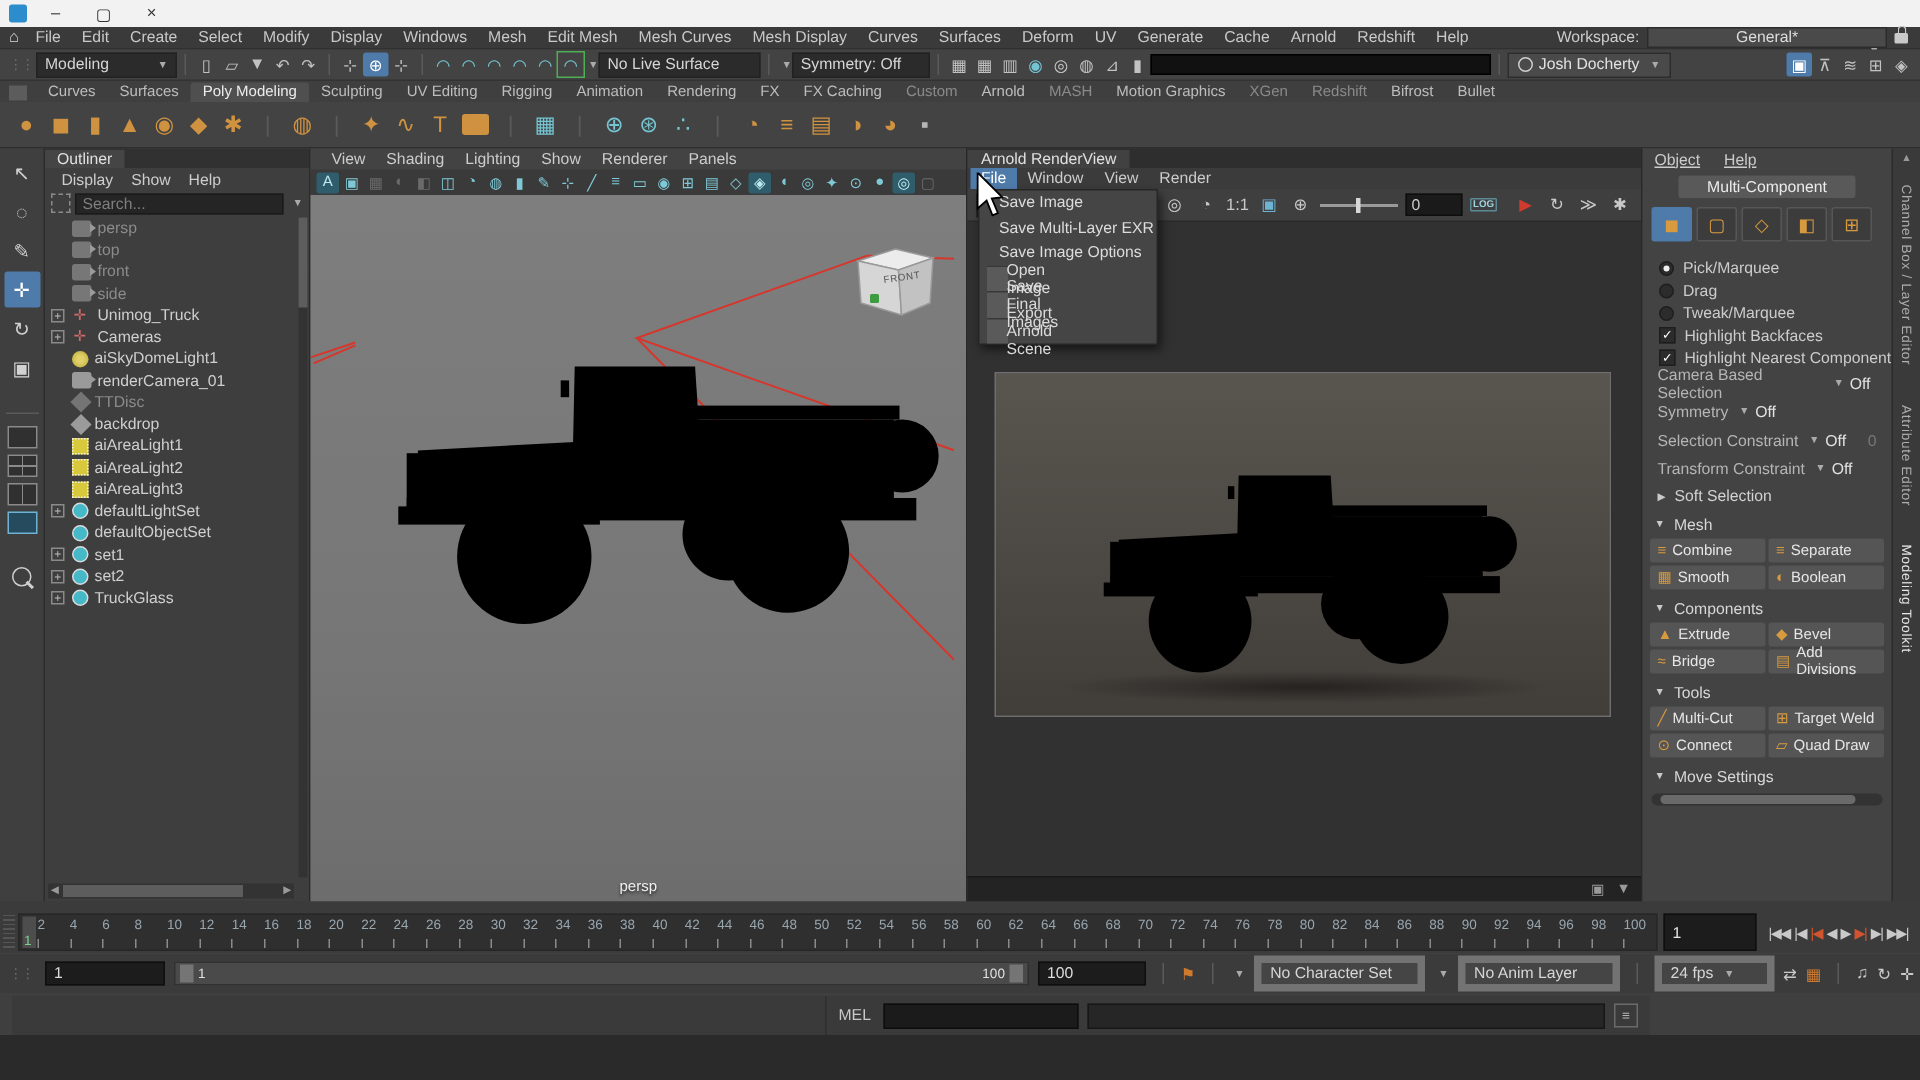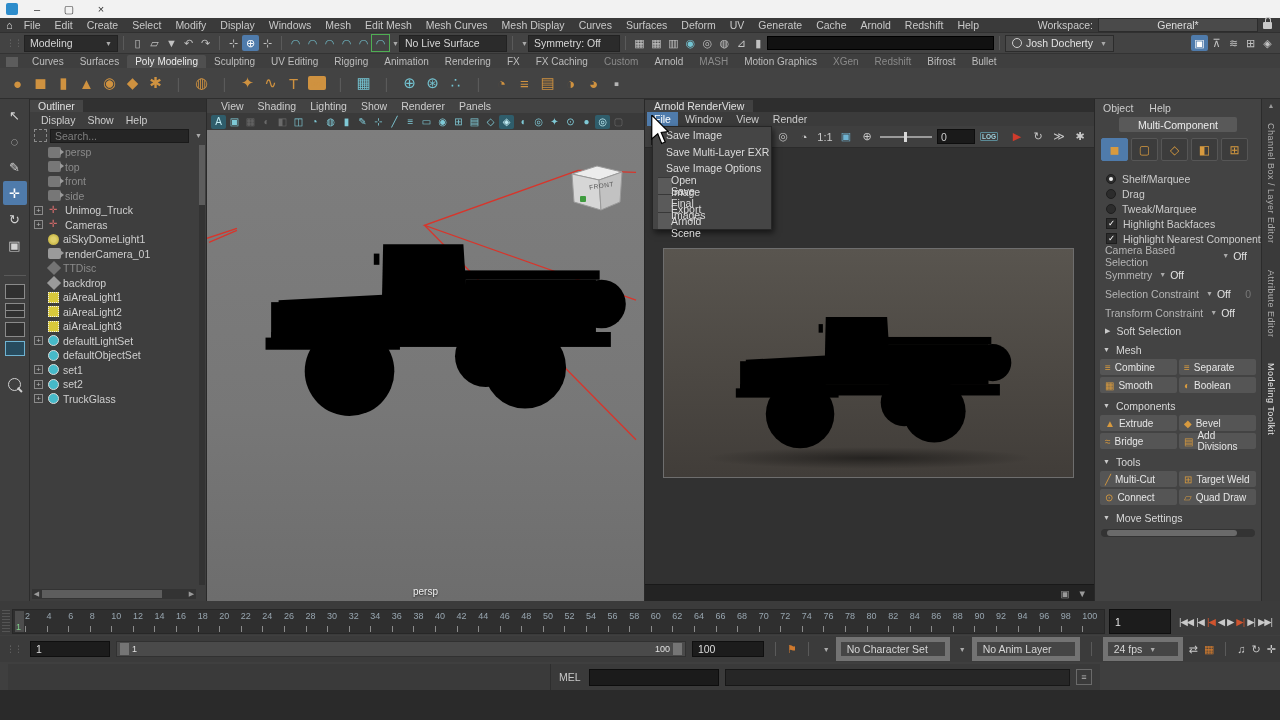--- a/index.html
+++ b/index.html
@@ -165,21 +165,21 @@
              display:flex;align-items:center;padding:0 7px;font-size:9.5px;color:#b2bac0;}
   .rv-status .right{margin-left:auto;display:flex;gap:8px;color:#9a9a9a;}
   .rv-filemenu{position:absolute;left:7px;top:27px;width:118px;background:#454545;border:1px solid #262626;
                box-shadow:2px 3px 6px rgba(0,0,0,.55);z-index:5;}
   .rv-mi{height:16.5px;display:flex;align-items:center;padding-left:13px;color:#dcdcdc;}
   .rv-mi.sep{border-top:1px solid #383838;}
   .cursor{position:absolute;left:4px;top:16px;z-index:9;}
 
   
   .toolkit{left:1095px;top:0;width:167px;height:502px;background:#434343;border-right:1px solid #2b2b2b;box-sizing:border-box;}
-  .tk-menus{height:15px;display:flex;align-items:flex-end;}
+  .tk-menus{height:15px;display:flex;align-items:center;text-decoration:underline;}
   .tk-menus span{padding:0 8px;}
   .tk-multi{margin:3px auto 4px auto;width:118px;height:15px;background:#595959;border-radius:2px;
             color:#ececec;display:flex;align-items:center;justify-content:center;}
   .tk-modes{display:flex;gap:3px;padding:2px 6px 10px 6px;}
   .tk-mode{width:27px;height:23px;background:#3c3c3c;border:1px solid #565656;display:flex;align-items:center;
            justify-content:center;color:#d79a3f;font-size:12px;box-sizing:border-box;border-radius:2px;}
   .tk-mode.active{background:#4f7bab;border-color:#4f7bab;}
   .tk-radio-row,.tk-check-row{height:15px;display:flex;align-items:center;gap:6px;padding-left:11px;color:#cccccc;}
   .radio{width:8px;height:8px;border-radius:50%;background:#2c2c2c;border:1px solid #1e1e1e;position:relative;flex:0 0 auto;}
   .radio.on::after{content:"";position:absolute;left:2px;top:2px;width:4px;height:4px;border-radius:50%;background:#eee;}
@@ -736,21 +736,21 @@
         <span class="tk-mode active">◼</span>
           <span class="tk-mode">▢</span>
           <span class="tk-mode">◇</span>
           <span class="tk-mode">◧</span>
           <span class="tk-mode">⊞</span>
       </div>
       <div>
 
           <div class="tk-radio-row">
             <span class="radio on"></span>
-            <span>Shelf/Marquee</span>
+            <span>Pick/Marquee</span>
           </div>
 
           <div class="tk-radio-row">
             <span class="radio"></span>
             <span>Drag</span>
           </div>
 
           <div class="tk-radio-row">
             <span class="radio"></span>
             <span>Tweak/Marquee</span>

